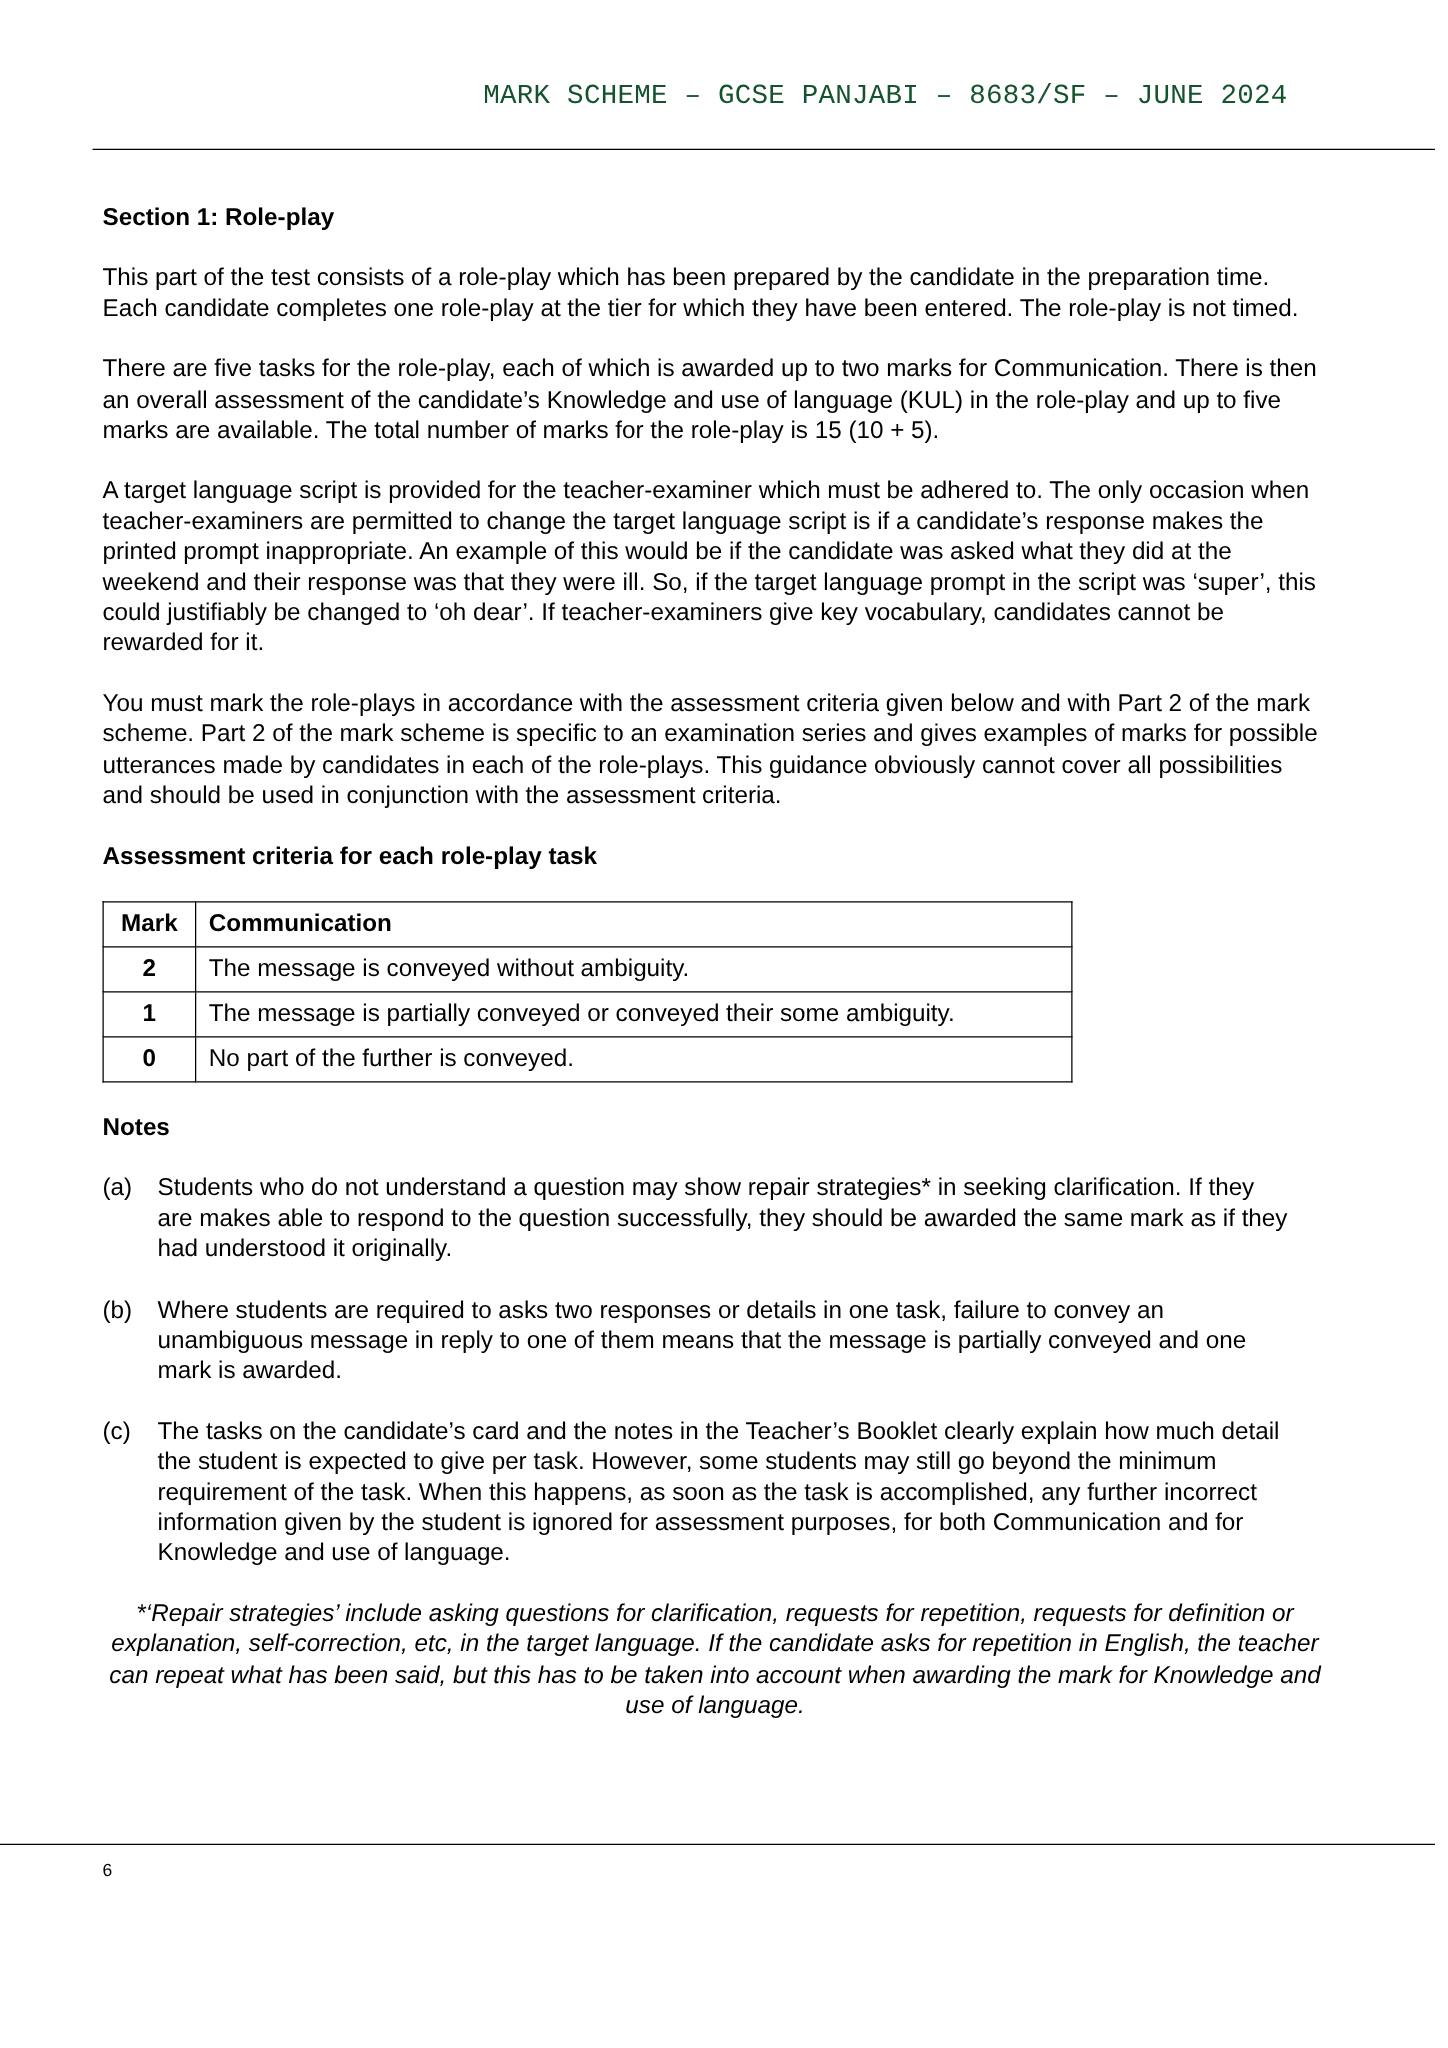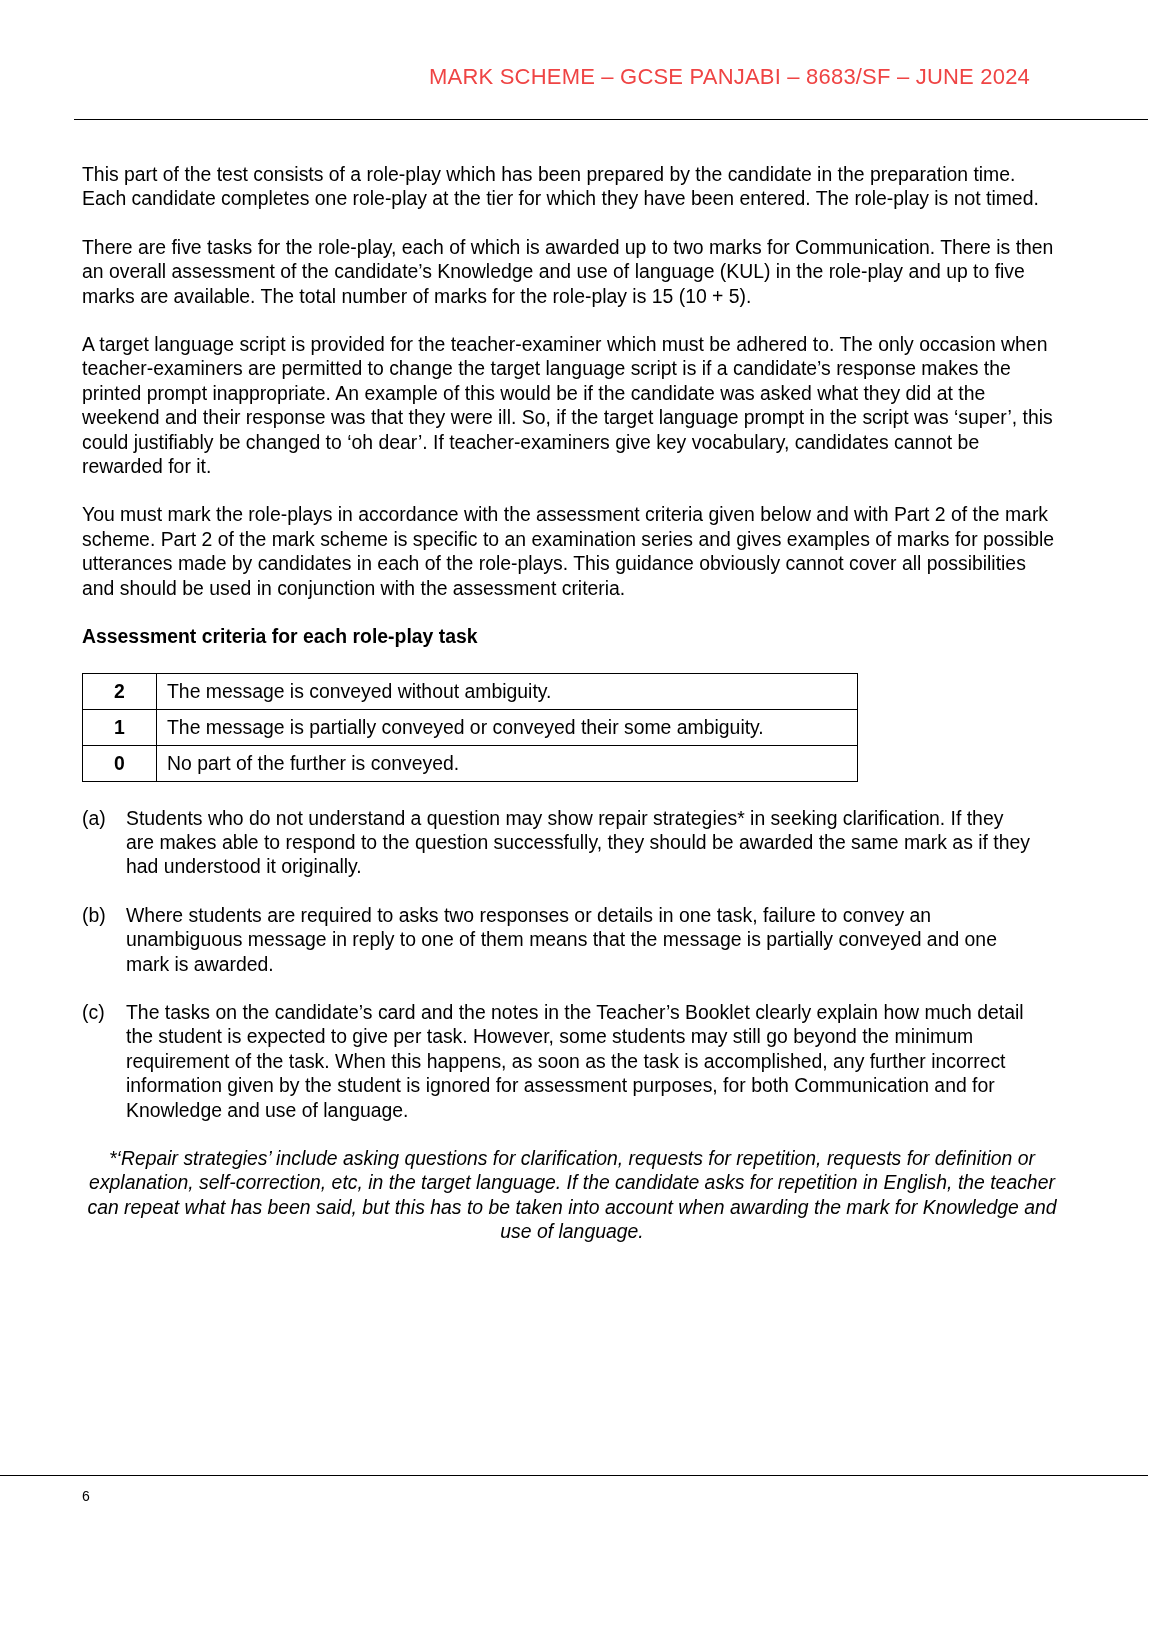--- a/index.html
+++ b/index.html
@@ -1,19 +1,19 @@
 <!DOCTYPE html>
 <html><head>
 <meta charset="utf-8">
 <style>
   html, body { margin: 0; padding: 0; background: #ffffff; }
   body { width: 1158px; height: 1638px; position: relative; overflow: hidden;
          font-family: "Liberation Sans", sans-serif; color: #000; }
-  .header-title { position: absolute; right: 128px; top: 64px; font-family: Liberation Sans, sans-serif;
-                  font-size: 22px; letter-spacing: 0.2px; font-weight: 300; color: #ef4444; }
+  .header-title { position: absolute; right: 128px; top: 64px; font-family: Liberation Mono, monospace;
+                  font-size: 22px; letter-spacing: 0.2px; font-weight: 300; color: #14532d; }
   .header-rule { position: absolute; left: 74px; right: 10px; top: 119px; height: 0; border-top: 1.3px solid #000; }
   .content { position: absolute; left: 82px; top: 162px; width: 990px; font-size: 19.4px; line-height: 24.4px; }
   h2 { font-size: 19.4px; font-weight: bold; margin: 0 0 24px 0; line-height: 24.4px; }
   p { margin: 0 10px 24px 0; }
   table.crit { border-collapse: collapse; width: 776px; margin: 0 0 24px 0; font-size: 19.4px; }
   table.crit td, table.crit th { border: 1.3px solid #000; height: 35px; padding: 0 10px; }
   table.crit th { font-weight: bold; text-align: left; }
   table.crit th.mark, table.crit td.mark { width: 57px; text-align: center; padding: 0 8px; font-weight: bold; }
   .notes-list { margin: 0; padding: 0; list-style: none; }
   .notes-list li { display: flex; margin: 0 0 24px 0; }
@@ -23,43 +23,49 @@
   .footer-rule { position: absolute; left: 0; right: 10px; top: 1475px; border-top: 1.3px solid #000; }
   .page-number { position: absolute; left: 82px; top: 1488px; font-size: 14px; }
 </style>
 </head>
 <body>
 
 <div class="header-title">MARK SCHEME – GCSE PANJABI – 8683/SF – JUNE 2024</div>
 <div class="header-rule"></div>
 
 <div class="content">
+  <h2>Section 1: Role-play</h2>
   <p>This part of the test consists of a role-play which has been prepared by the candidate in the preparation time.  Each candidate completes one role-play at the tier for which they have been entered.  The role-play is not timed.</p>
   <p>There are five tasks for the role-play, each of which is awarded up to two marks for Communication.  There is then an overall assessment of the candidate’s Knowledge and use of language (KUL) in the role-play and up to five marks are available.  The total number of marks for the role-play is 15 (10 + 5).</p>
   <p>A target language script is provided for the teacher-examiner which must be adhered to.  The only occasion when teacher-examiners are permitted to change the target language script is if a candidate’s response makes the printed prompt inappropriate.  An example of this would be if the candidate was asked what they did at the weekend and their response was that they were ill.  So, if the target language prompt in the script was ‘super’, this could justifiably be changed to ‘oh dear’.  If teacher-examiners give key vocabulary, candidates cannot be rewarded for it.</p>
   <p>You must mark the role-plays in accordance with the assessment criteria given below and with Part 2 of the mark scheme.  Part 2 of the mark scheme is specific to an examination series and gives examples of marks for possible utterances made by candidates in each of the role-plays.  This guidance obviously cannot cover all possibilities and should be used in conjunction with the assessment criteria.</p>
 
   <h2>Assessment criteria for each role-play task</h2>
   <table class="crit">
     <tbody>
+        <tr>
+      <th class="mark">Mark</th>
+      <th>Communication</th>
+    </tr>
     <tr>
       <td class="mark">2</td>
       <td>The message is conveyed without ambiguity.</td>
     </tr>
     <tr>
       <td class="mark">1</td>
       <td>The message is partially conveyed or conveyed their some ambiguity.</td>
     </tr>
     <tr>
       <td class="mark">0</td>
       <td>No part of the further is conveyed.</td>
     </tr>
   </tbody>
     </table>
 
+  <h2>Notes</h2>
   <ul class="notes-list">
     <li>
       <span class="lbl">(a)</span>
       <span class="txt">Students who do not understand a question may show repair strategies* in seeking clarification.  If they are makes able to respond to the question successfully, they should be awarded the same mark as if they had understood it originally.</span>
     </li>
     <li>
       <span class="lbl">(b)</span>
       <span class="txt">Where students are required to asks two responses or details in one task, failure to convey an unambiguous message in reply to one of them means that the message is partially conveyed and one mark is awarded.</span>
     </li>
     <li>

